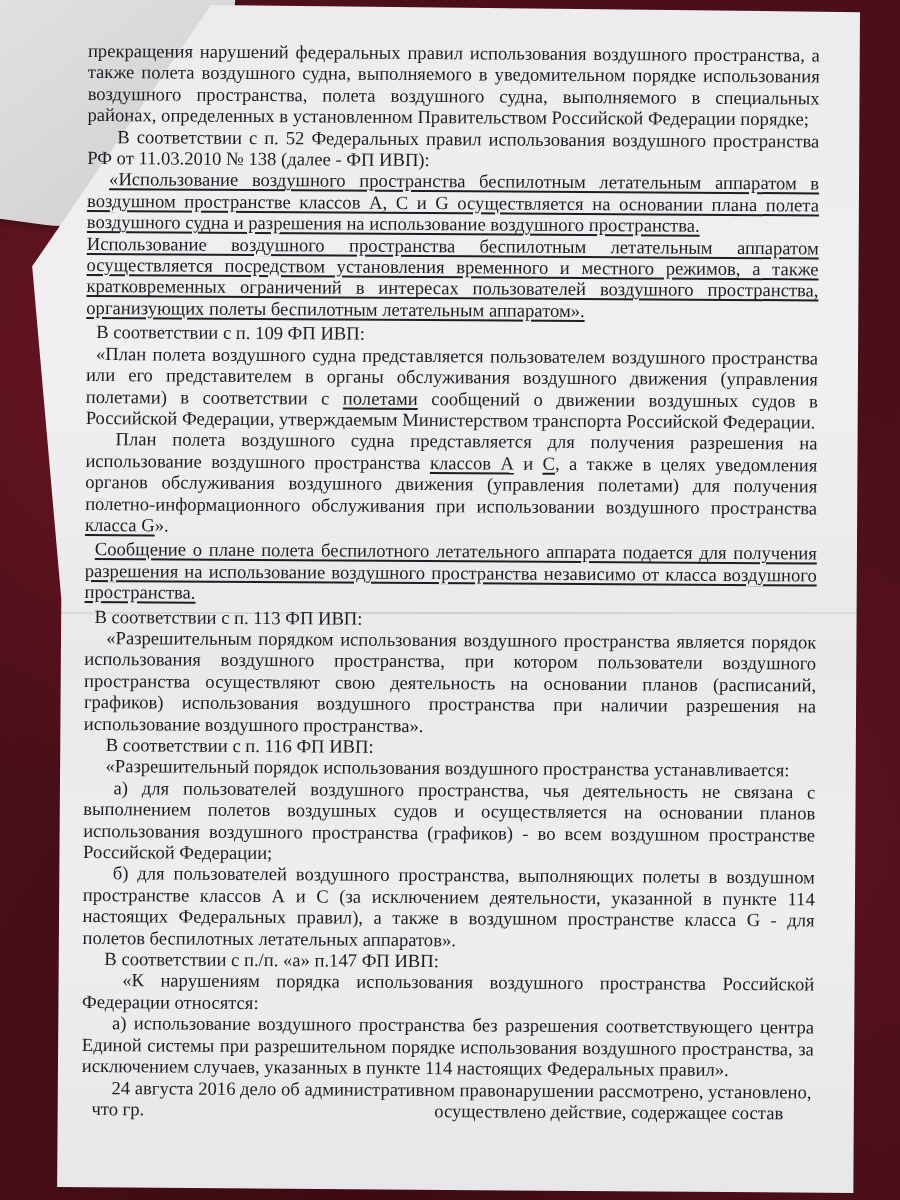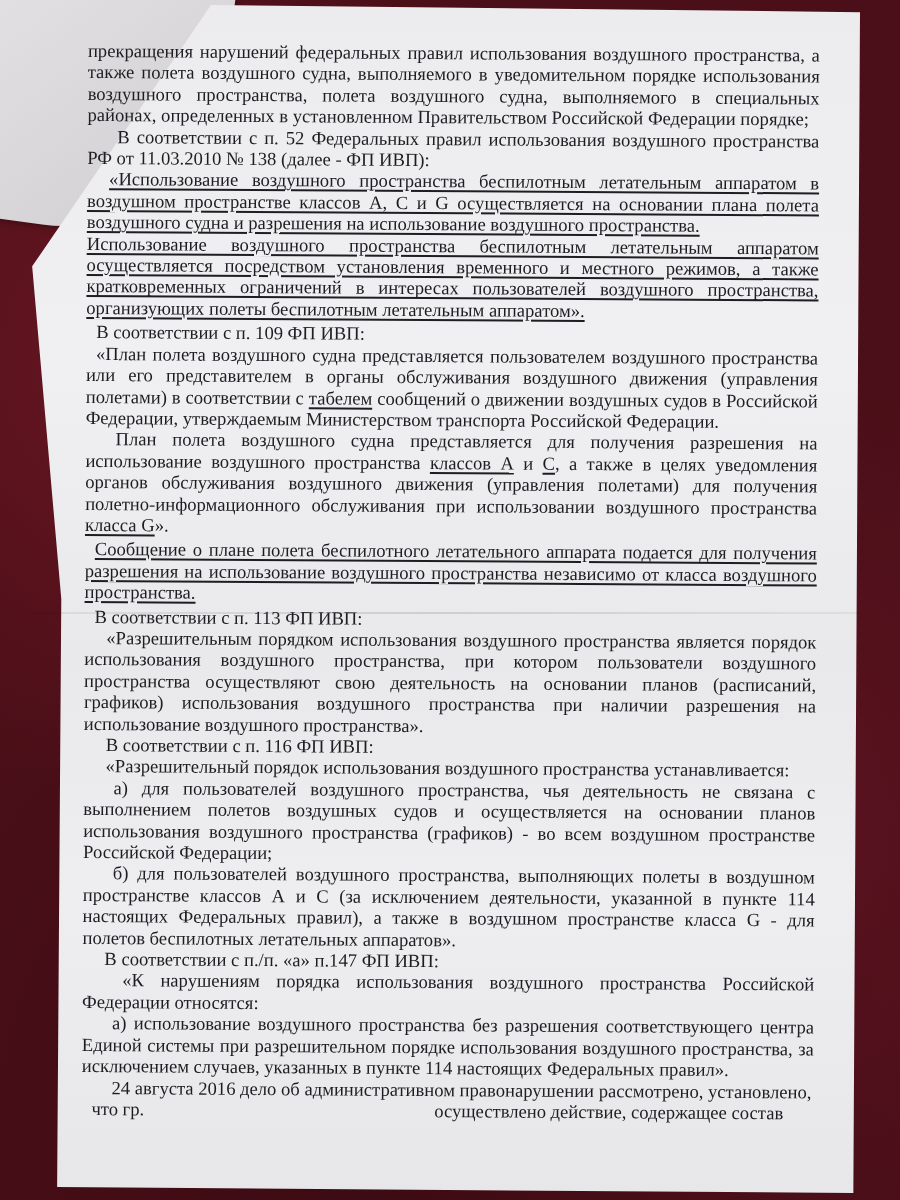--- a/index.html
+++ b/index.html
@@ -52,21 +52,21 @@
 <div class="sheet"></div>
 <div class="fold"></div>
 
 <div class="doc">
   <p class="p">прекращения нарушений федеральных правил использования воздушного пространства, а также полета воздушного судна, выполняемого в уведомительном порядке использования воздушного пространства, полета воздушного судна, выполняемого в специальных районах, определенных в установленном Правительством Российской Федерации порядке;</p>
   <p class="p ind3">В соответствии с п. 52 Федеральных  правил использования воздушного пространства РФ от 11.03.2010 № 138 (далее - ФП ИВП):</p>
   <p class="p ind2 u">«Использование воздушного пространства беспилотным летательным аппаратом в воздушном пространстве классов А, С и G осуществляется на основании плана полета воздушного судна и разрешения на использование воздушного пространства.</p>
   <p class="p u">Использование воздушного пространства беспилотным летательным аппаратом осуществляется посредством установления временного и местного режимов, а также кратковременных ограничений в интересах пользователей воздушного пространства, организующих полеты беспилотным летательным аппаратом».</p>
   <div class="gap"></div>
   <p class="p ind1">В соответствии с п. 109 ФП ИВП:</p>
-  <p class="p ind1"><span>«План полета воздушного судна представляется пользователем воздушного пространства или его представителем в органы обслуживания воздушного движения (управления полетами) в соответствии с </span><span class="u">табелем</span><span> сообщений о движении воздушных судов в Российской Федерации, утверждаемым Министерством транспорта Российской Федерации.</span></p>
+  <p class="p ind1"><span>«План полета воздушного судна представляется пользователем воздушного пространства или его представителем в органы обслуживания воздушного движения (управления полетами) в соответствии с </span><span class="u">полетами</span><span> сообщений о движении воздушных судов в Российской Федерации, утверждаемым Министерством транспорта Российской Федерации.</span></p>
   <p class="p ind3"><span>План полета воздушного судна представляется для получения разрешения на использование воздушного пространства </span><span class="u">классов А</span><span> и </span><span class="u">С</span><span>, а также в целях уведомления органов обслуживания воздушного движения (управления полетами) для получения полетно-информационного обслуживания при использовании воздушного пространства </span><span class="u">класса G</span><span>».</span></p>
   <div class="gap"></div>
   <p class="p ind1 u">Сообщение о плане полета беспилотного летательного аппарата подается для получения разрешения на использование воздушного пространства независимо от класса воздушного пространства.</p>
   <div class="gap"></div>
   <p class="p ind1">В соответствии с п. 113 ФП ИВП:</p>
   <p class="p ind2">«Разрешительным порядком использования воздушного пространства является порядок использования воздушного пространства, при котором пользователи воздушного пространства осуществляют свою деятельность на основании планов (расписаний, графиков) использования воздушного пространства при наличии разрешения на использование воздушного пространства».</p>
   <p class="p ind2">В соответствии с п. 116 ФП ИВП:</p>
   <p class="p ind2">«Разрешительный порядок использования воздушного пространства устанавливается:</p>
   <p class="p ind3">а) для пользователей воздушного пространства, чья деятельность не связана с выполнением полетов воздушных судов и осуществляется на основании планов использования воздушного пространства (графиков) - во всем воздушном пространстве Российской Федерации;</p>
   <p class="p ind3">б) для пользователей воздушного пространства, выполняющих полеты в воздушном пространстве классов А и С (за исключением деятельности, указанной в пункте 114 настоящих Федеральных правил), а также в воздушном пространстве класса G - для полетов беспилотных летательных аппаратов».</p>

